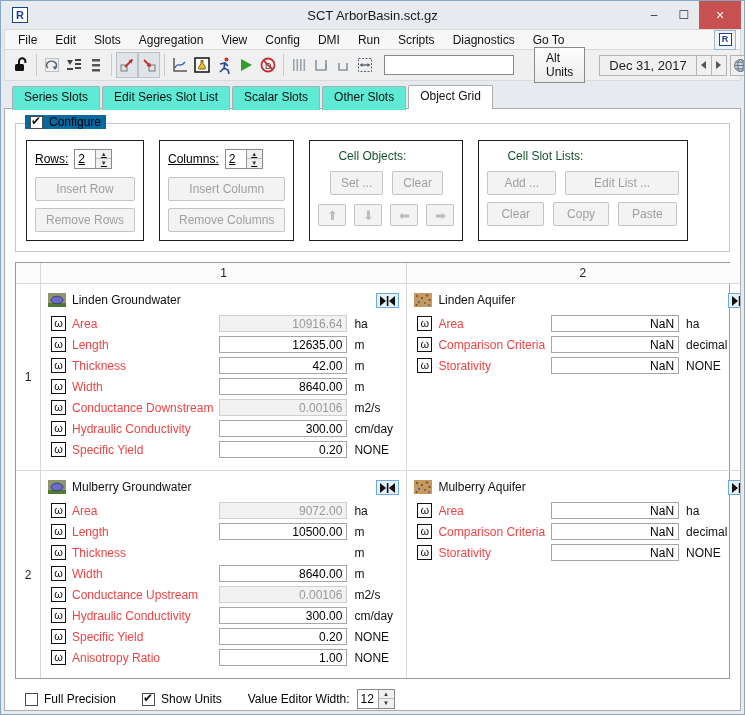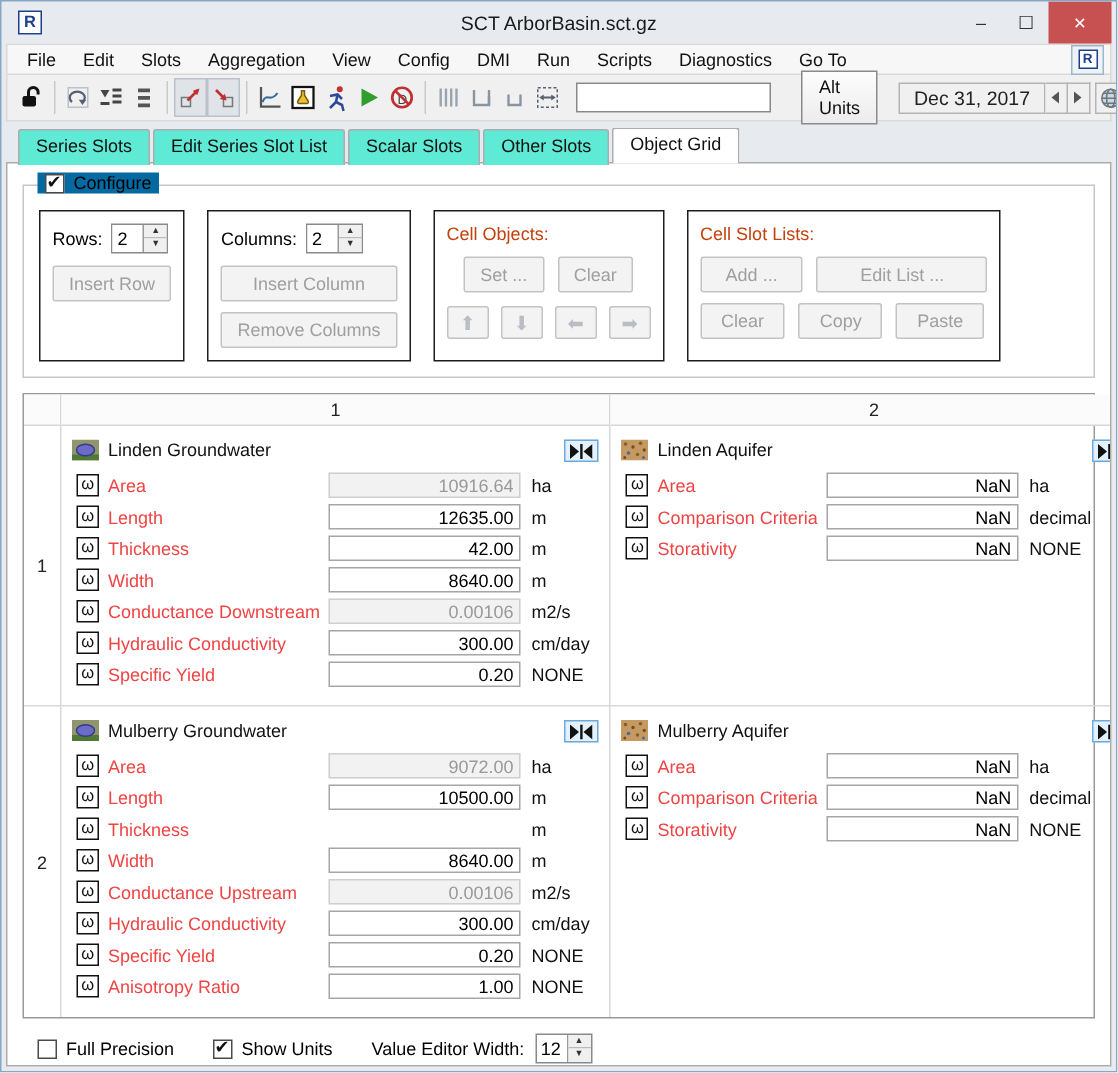--- a/index.html
+++ b/index.html
@@ -49,29 +49,29 @@
   .tab.active { background:#fff; padding-bottom:6px; top:0; z-index:3; }
   .tabpanel { flex:1; background:#fff; border:1px solid #acacac; margin-top:-1px; padding:6px 8px 4px; overflow:hidden; }
 
   
   .configure { position:relative; border:1px solid #c6c6c6; margin:8px 2px 0; padding:16px 10px 10px; }
   .cfg-legend { position:absolute; top:-9px; left:9px; background:#0369a1; padding:0 5px; display:flex; align-items:center; gap:6px; font-size:12px; }
   .checkbox { width:13px; height:13px; border:1px solid #4a4a4a; background:#fff; position:relative; flex:none; display:inline-block; }
   .checkbox.checked::after { content:"✔"; position:absolute; left:0; top:-3px; font-size:12px; color:#111; }
   .cfg-row { display:flex; gap:15px; }
   .cfg-box { border:1px solid #1c1c1c; padding:8px; }
-  .spin-line { display:flex; align-items:center; gap:6px; font-size:12px; margin-bottom:8px; white-space:nowrap; }
+  .spin-line { display:flex; align-items:center; gap:6px; font-size:12px; margin-bottom:8px; white-space:nowrap;text-decoration:underline; }
   .spin { display:inline-flex; border:1px solid #8a8a8a; background:#fff; height:20px; }
   .spin input { width:20px; border:none; font-size:12px; padding:0 3px; font-family:"Liberation Sans",sans-serif; }
   .spin-btns { display:flex; flex-direction:column; border-left:1px solid #9a9a9a; }
   .spin-btn { width:15px; height:9px; background:#f0f0f0; color:#333; font-size:6px; line-height:8px; text-align:center; }
   .spin-btn.up { border-bottom:1px solid #bbb; }
   .dis-btn { display:block; width:100%; font-size:12px; color:#9f9f9f; background:#f3f3f3; border:1px solid #c3c3c3;
              border-radius:2px; padding:4px 10px; margin-top:7px; white-space:nowrap; text-align:center; }
-  .cfg-title { font-size:12px; color:#c2410c; margin-bottom:8px; }
+  .cfg-title { font-size:12px; color:#14532d; margin-bottom:8px;margin-left:20px; }
   .btn-row { display:flex; gap:9px; margin-top:7px; }
   .btn-row .dis-btn { margin-top:0; width:auto; }
   .arrow-row { display:flex; gap:8px; margin-top:9px; }
   .arr-btn { width:28px; height:22px; border:1px solid #c3c3c3; background:#f3f3f3; border-radius:2px;
              color:#b9bec4; font-size:13px; display:flex; align-items:center; justify-content:center; }
 
   
   .grid { margin:10px 2px 0; border:1px solid #9a9a9a; display:grid; grid-template-columns:25px 1fr 1fr; }
   .g-corner { border-bottom:1px solid #d8d8d8; border-right:1px solid #d8d8d8; background:#fbfbfb; }
   .g-colhead { border-bottom:1px solid #d8d8d8; background:#fbfbfb; font-size:12px; color:#222;
@@ -283,20 +283,21 @@
             <span>Rows:</span>
             <span class="spin">
               <input value="2" style="">
               <span class="spin-btns">
                   <span class="spin-btn up">▲</span>
                   <span class="spin-btn">▼</span>
                 </span>
             </span>
           </div>
           <span class="dis-btn">Insert Row</span>
+          <span class="dis-btn">Remove Rows</span>
         </div>
         <div class="cfg-box">
           <div class="spin-line">
             <span>Columns:</span>
             <span class="spin">
               <input value="2" style="">
               <span class="spin-btns">
                   <span class="spin-btn up">▲</span>
                   <span class="spin-btn">▼</span>
                 </span>

